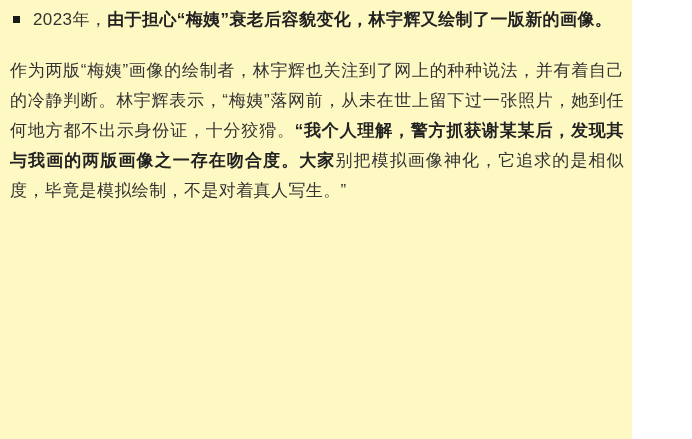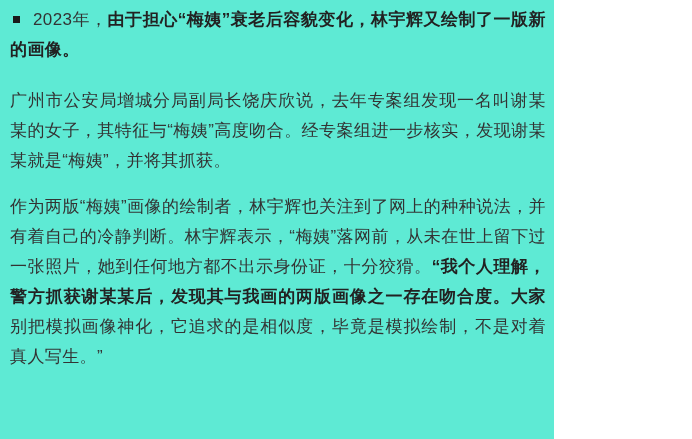--- a/index.html
+++ b/index.html
@@ -1,20 +1,20 @@
 <!DOCTYPE html>
 <html><head>
 <meta charset="utf-8">
 <style>
   html, body { margin: 0; padding: 0; background: #ffffff; }
   .page {
-    width: 554px;
+    width: 632px;
     height: 439px;
     box-sizing: border-box;
-    background: #5eead4;
+    background: #fef9c3;
     padding: 5px 8px 8px 10px;
     overflow: hidden;
     font-family: "Liberation Sans", "DejaVu Sans", sans-serif;
   }
   .para {
     margin: 0 0 16px 0;
     font-size: 17px;
     line-height: 30px;
     color: #333333;
     letter-spacing: 0.4px;
@@ -36,22 +36,19 @@
 </head>
 <body>
 
 <div class="page">
 
   <div class="para bullet-para">
     <span class="bullet"></span><span>2023年，</span><span class="b">由于担心“梅姨”衰老后容貌变化，林宇辉又绘制了一版新的画像。</span>
   </div>
 
 
-  <p class="para">
-    <span>广州市公安局增城分局副局长饶庆欣说，去年专案组发现一名叫谢某某的女子，其特征与“梅姨”高度吻合。经专案组进一步核实，发现谢某某就是“梅姨”，并将其抓获。</span>
-  </p>
 
 
   <p class="para">
     <span>作为两版“梅姨”画像的绘制者，林宇辉也关注到了网上的种种说法，并有着自己的冷静判断。林宇辉表示，“梅姨”落网前，从未在世上留下过一张照片，她到任何地方都不出示身份证，十分狡猾。</span><span class="b">“我个人理解，警方抓获谢某某后，发现其与我画的两版画像之一存在吻合度。大家</span><span>别把模拟画像神化，它追求的是相似度，毕竟是模拟绘制，不是对着真人写生。”</span>
   </p>
 
 </div>
 
 </body></html>

